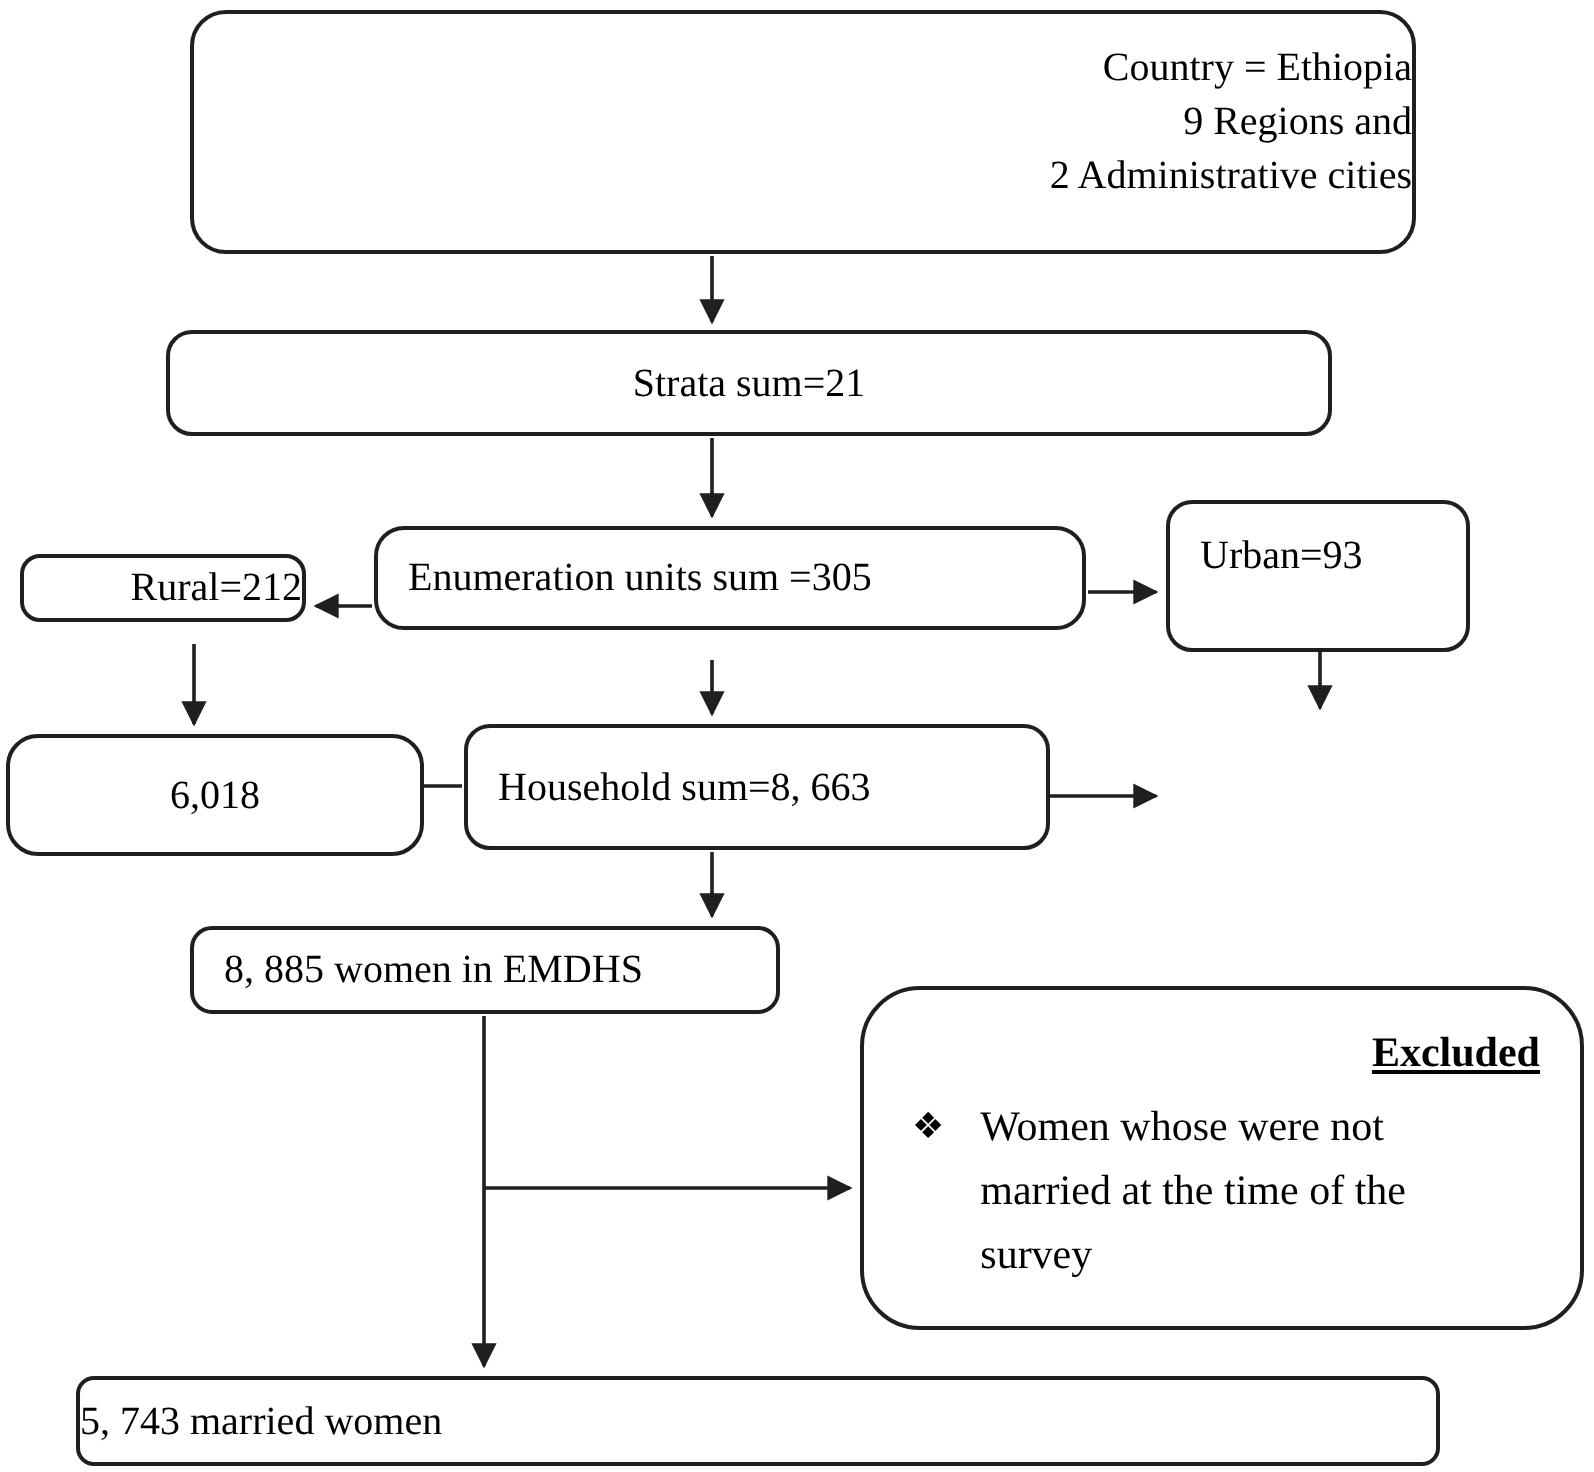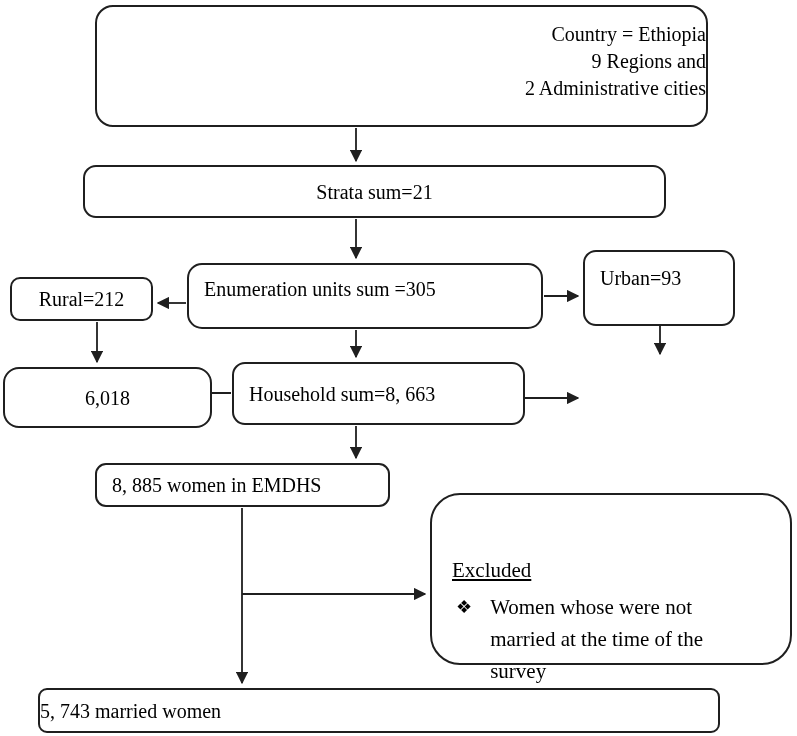--- a/index.html
+++ b/index.html
@@ -50,25 +50,26 @@
     border-radius: 18px;
     padding-top: 14px;
     text-align: right;
     line-height: 27px;
   }
   #node-strata {
     left: 83px; top: 165px; width: 583px; height: 53px;
     border-radius: 13px;
   }
   #node-rural {
-    left: 10px; top: 277px; width: 143px; height: 44px;
+    left: 10px; top: 277px; width: 143px; height: 34px;
     border-radius: 10px;
+    justify-content: flex-end;
   }
   #node-enumeration {
-    left: 187px; top: 263px; width: 356px; height: 66px;
+    left: 187px; top: 263px; width: 356px; height: 52px;
     border-radius: 15px;
     padding: 11px 10px 0 15px;
   }
   #node-urban {
     left: 583px; top: 250px; width: 152px; height: 76px;
     border-radius: 13px;
     padding: 13px 10px 0 15px;
   }
   #node-rural-households {
     left: 3px; top: 367px; width: 209px; height: 61px;
@@ -93,25 +94,24 @@
     left: 430px; top: 493px; width: 362px; height: 172px;
     border-radius: 30px;
     padding: 18px 20px 0 20px;
     font-size: 21px;
   }
   #node-married {
     left: 38px; top: 688px; width: 682px; height: 45px;
     border-radius: 9px;
   }
   .excluded-title {
-    text-align: left;
-    font-weight: normal;
+    text-align: right;
+    font-weight: bold;
     text-decoration: underline;
     margin-bottom: 7px;
-    margin-top: 44px;
   }
   .excluded-item {
     display: grid;
     grid-template-columns: auto 1fr;
     column-gap: 18px;
     padding-left: 4px;
     line-height: 32px;
   }
   .excluded-bullet {
     font-size: 18px;

